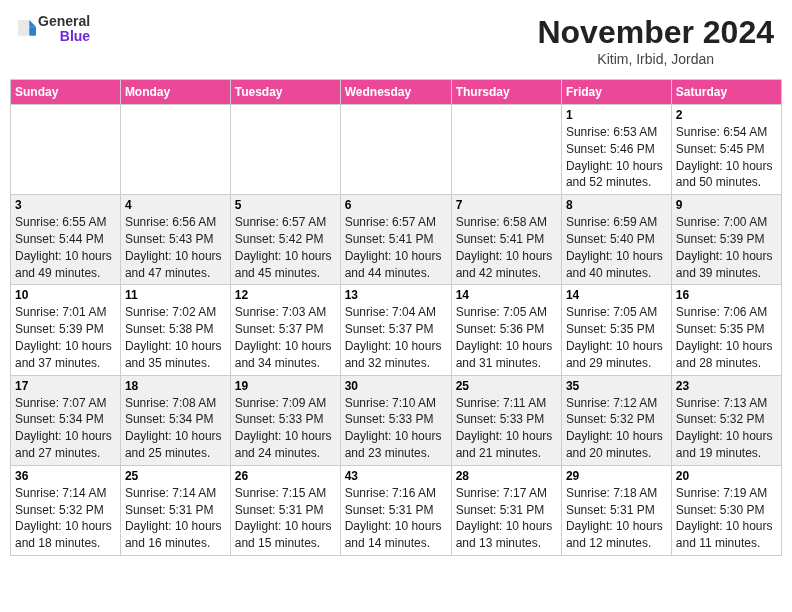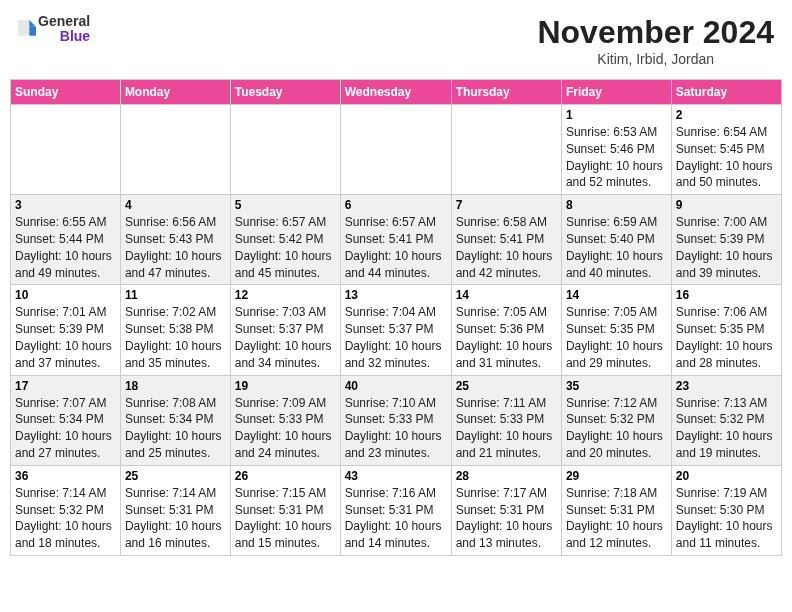--- a/index.html
+++ b/index.html
@@ -203,21 +203,21 @@
         </td>
         <td>
           <span class="day-num">18</span>
           <div class="day-info">Sunrise: 7:08 AM<br>Sunset: 5:34 PM<br>Daylight: 10 hours and 25 minutes.</div>
         </td>
         <td>
           <span class="day-num">19</span>
           <div class="day-info">Sunrise: 7:09 AM<br>Sunset: 5:33 PM<br>Daylight: 10 hours and 24 minutes.</div>
         </td>
         <td>
-          <span class="day-num">40</span>
+          <span class="day-num">30</span>
           <div class="day-info">Sunrise: 7:10 AM<br>Sunset: 5:33 PM<br>Daylight: 10 hours and 23 minutes.</div>
         </td>
         <td>
           <span class="day-num">25</span>
           <div class="day-info">Sunrise: 7:11 AM<br>Sunset: 5:33 PM<br>Daylight: 10 hours and 21 minutes.</div>
         </td>
         <td>
           <span class="day-num">35</span>
           <div class="day-info">Sunrise: 7:12 AM<br>Sunset: 5:32 PM<br>Daylight: 10 hours and 20 minutes.</div>
         </td>

